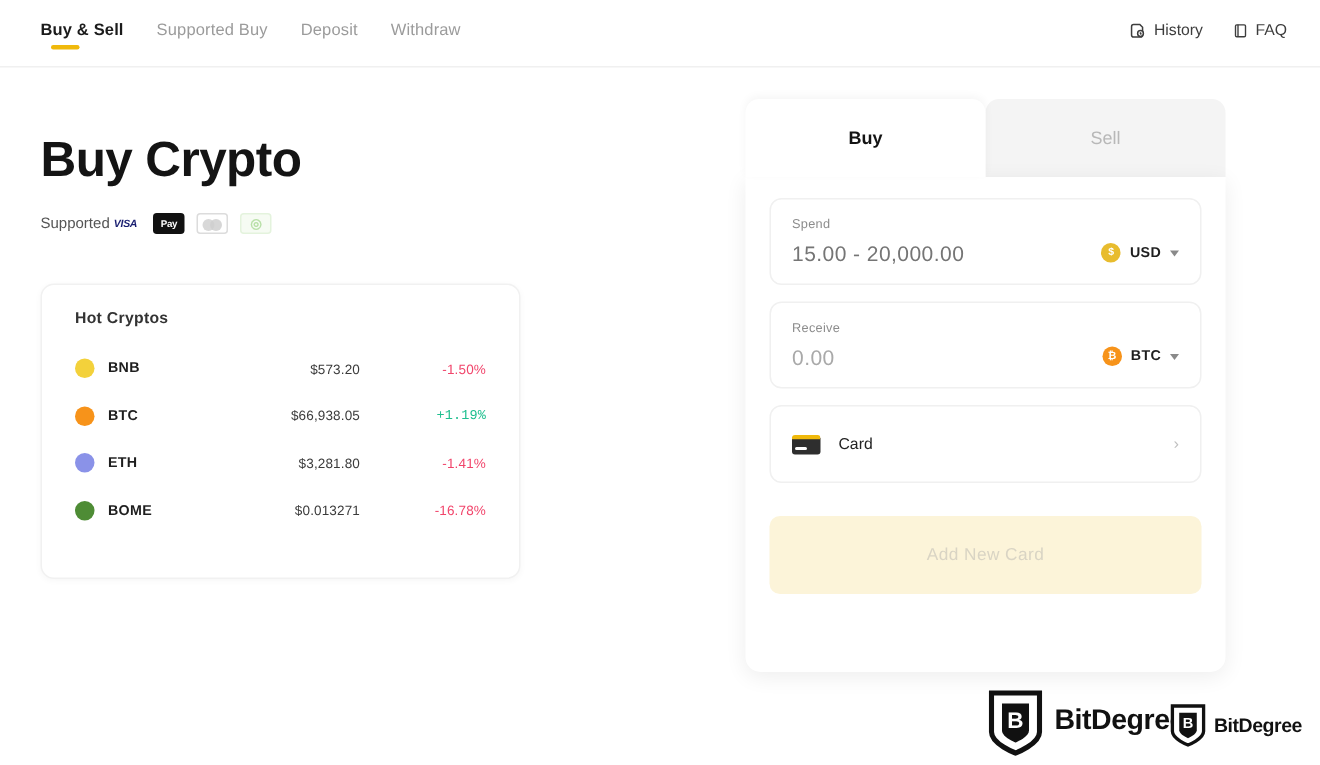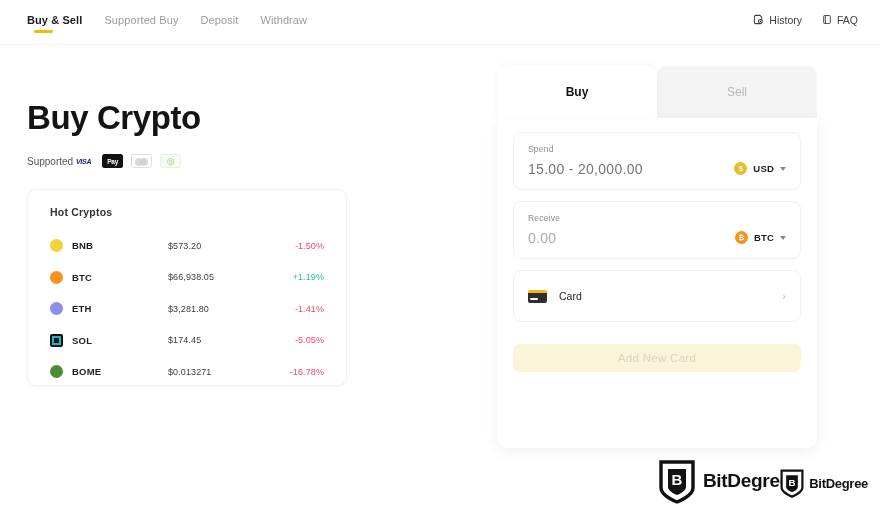--- a/index.html
+++ b/index.html
@@ -24,27 +24,27 @@
     font-size: 11px; color: #9b9b9b; letter-spacing: .1px;
     position: relative; padding-bottom: 9px; cursor: pointer; white-space: nowrap;
   }
   .nav-item.active { color: #1b1b1b; font-weight: bold; }
   .nav-item.active .underline {
     position: absolute; left: 7px; bottom: 2px; width: 19px; height: 3px;
     border-radius: 2px; background: #f0b90b;
   }
   .nav-right { display: flex; align-items: center; gap: 20px; }
   .nav-link {
-    display: flex; align-items: flex-start; gap: 5px;
+    display: flex; align-items: flex-end; gap: 5px;
     font-size: 10.5px; color: #3d3d3d; cursor: pointer;
   }
   .nav-link svg { display: block; }
 
   
-  .left { position: absolute; left: 27px; top: 100px; width: 330px; }
+  .left { position: absolute; left: 27px; top: 88px; width: 330px; }
   .title {
     font-size: 33px; font-weight: bold; color: #141414;
     letter-spacing: -0.4px; line-height: 1.1;
   }
   .supported {
     margin-top: 18px; display: flex; align-items: center; 
   }
   .supported-label { font-size: 10px; color: #555; }
   .pay-icons { display: flex; align-items: center; gap: 8px; }
   .pay-ico {
@@ -80,25 +80,25 @@
   }
   .coin-cell { display: flex; align-items: center; gap: 9px; width: 118px; }
   .coin-ico {
     width: 13px; height: 13px; border-radius: 50%; flex: none;
     display:flex; align-items:center; justify-content:center;
     font-size: 7px; color: #fff; font-weight: bold;
   }
   .coin-ico.sq { border-radius: 2px; }
   .coin-name { font-size: 9.5px; color: #1e1e1e; font-weight: bold; letter-spacing: .2px; }
   .coin-price {
-    flex: 1; text-align: left; font-size: 9px; color: #3b3b3b;
+    flex: 1; text-align: right; font-size: 9px; color: #3b3b3b;
     padding-right: 28px; letter-spacing: .1px;
   }
   .coin-change { width: 56px; text-align: right; font-size: 9px; letter-spacing: .1px; }
-  .up   { color: #1fbf8f; }
+  .up   { color: #1fbf8f; font-family: Liberation Mono, monospace; }
   .down { color: #f1456b; }
 
   
   .widget { position: absolute; left: 497px; top: 66px; width: 320px; }
   .tabs { display: flex; height: 52px; }
   .tab {
     flex: 1; display: flex; align-items: center; justify-content: center;
     font-size: 12px; cursor: pointer;
   }
   .tab.active {
@@ -154,21 +154,21 @@
     position: relative; flex: none; border-top: 3px solid #f0b90b;
   }
   .card-ico:after {
     content: ""; position: absolute; left: 2px; bottom: 2.5px;
     width: 8px; height: 2px; background: #fff; border-radius: 1px;
   }
   .pay-option-label { font-size: 10.5px; color: #222; margin-left: 12px; flex: 1; }
   .chev { color: #c0c0c0; font-size: 11px; }
 
   .add-card-btn {
-    margin-top: 22px; height: 28px; width: 100%;
+    margin-top: 22px; height: 52px; width: 100%;
     background: #fcf4d9; border: none; border-radius: 7px;
     color: #d9d4c4; font-size: 11.5px; letter-spacing: .3px;
     font-family: "Liberation Sans", sans-serif; cursor: pointer;
   }
 
   
   .wm { position: absolute; right: 8px; bottom: 6px; height: 48px; }
   .wm-big { position: absolute; right: 82px; bottom: 0; display: flex; align-items: center; gap: 6px; }
   .wm-small { position: absolute; right: 4px; bottom: 6px; display: flex; align-items: center; gap: 4px; }
   .shield {
@@ -267,28 +267,20 @@
 
       <div class="hot-row">
         <span class="coin-cell">
           <span class="coin-ico" style="background:#8a92e8"></span>
           <span class="coin-name">ETH</span>
         </span>
         <span class="coin-price">$3,281.80</span>
         <span class="coin-change down">-1.41%</span>
       </div>
 
-      <div class="hot-row">
-        <span class="coin-cell">
-          <span class="coin-ico sq" style="background:#101010;border:2px solid #101010;box-shadow:inset 0 0 0 2px #14b8c9"></span>
-          <span class="coin-name">SOL</span>
-        </span>
-        <span class="coin-price">$174.45</span>
-        <span class="coin-change down">-5.05%</span>
-      </div>
 
       <div class="hot-row">
         <span class="coin-cell">
           <span class="coin-ico" style="background:#4e8c35"></span>
           <span class="coin-name">BOME</span>
         </span>
         <span class="coin-price">$0.013271</span>
         <span class="coin-change down">-16.78%</span>
       </div>
 

